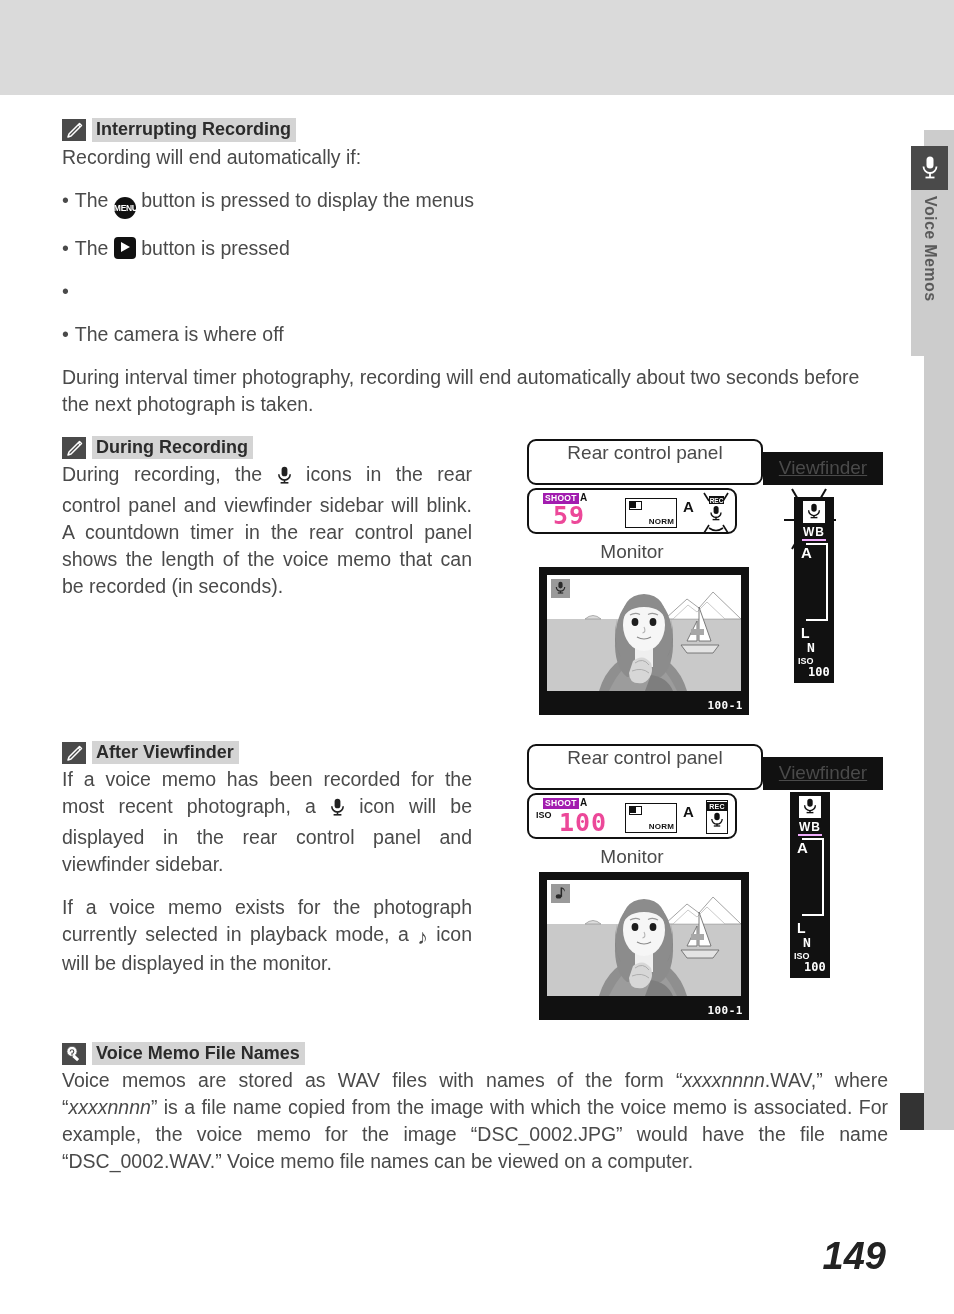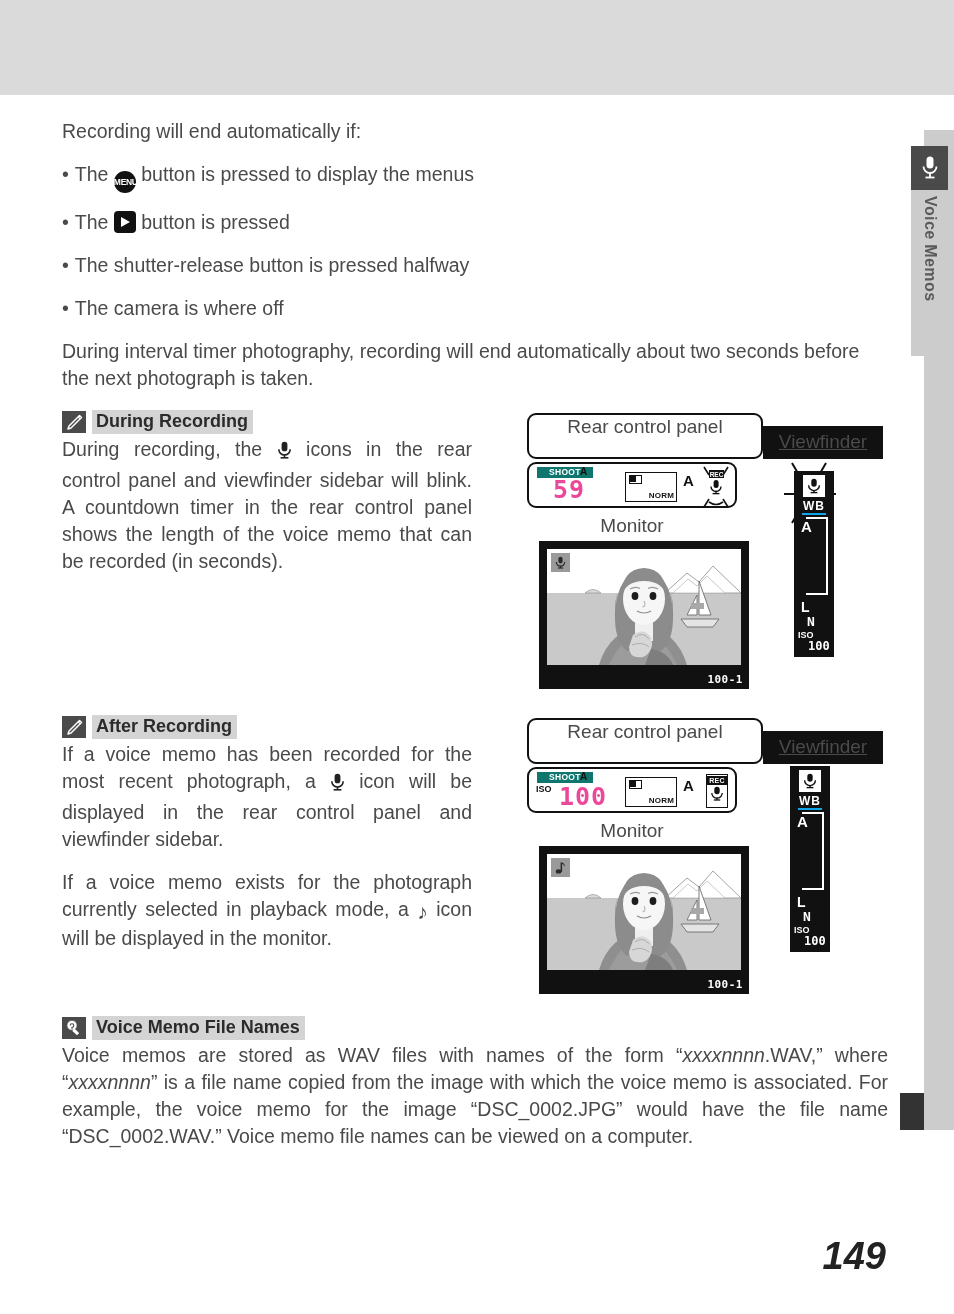--- a/index.html
+++ b/index.html
@@ -95,23 +95,23 @@
   .fig-lab.rcp { width:236px; text-align:center; }
   .fig-lab.vf  { width:120px; text-align:center;text-decoration:underline; }
   .fig-lab.mon { width:236px; text-align:center; font-size:19px; }
 
   
   .rcp {
     width:210px; height:46px; border:2.5px solid #111; border-radius:9px;
     position:relative; background:#fff; margin:3px 0 0 13px;
   }
   .rcp .shoot {
-    position:absolute; left:8px; top:3px;
-    background:#0f766e; color:#fff; font-size:8.5px; font-weight:bold;
-    padding:0 12px; letter-spacing:0.3px; line-height:11px;
+    position:absolute; left:14px; top:3px;
+    background:#a21caf; color:#fff; font-size:8.5px; font-weight:bold;
+    padding:0 2px; letter-spacing:0.3px; line-height:11px;
   }
   .rcp .aflag {
     position:absolute; left:51px; top:2px; font-size:10px; font-weight:bold;
     color:#111; line-height:11px;
   }
   .rcp .isolab {
     position:absolute; left:7px; top:15px; font-size:9px; font-weight:bold;
     color:#111; line-height:10px;
   }
   .rcp .bignum {
@@ -157,21 +157,21 @@
     width:40px; background:#111; position:relative;
     display:flex; flex-direction:column; align-items:center;
     padding:4px 0 5px 0;
   }
   .vf .micbox {
     width:22px; height:22px; background:#fff;
     display:flex; align-items:center; justify-content:center; margin-bottom:2px;
   }
   .vf .wb {
     color:#fff; font-size:12px; font-weight:bold; letter-spacing:1px;
-    line-height:14px; border-bottom:2px solid #0ea5e9; padding:0 1px;
+    line-height:14px; border-bottom:2px solid #f0abfc; padding:0 1px;
   }
   .vf .amode {
     color:#fff; font-size:15px; font-weight:bold; align-self:flex-start;
     margin-left:7px; margin-top:3px;
   }
   .vf .spacer { flex:1 1 auto; min-height:60px; }
   .vf .ln { align-self:flex-start; margin-left:7px; }
   .vf .ln .l { color:#fff; font-size:14px; font-weight:bold; line-height:15px;}
   .vf .ln .n {
     color:#fff; font-size:13px; font-weight:bold; line-height:14px;
@@ -232,33 +232,41 @@
     </svg>
   </div>
   <div class="thumb-label">Voice Memos</div>
 </div>
 
 <div class="pageno">149</div>
 
 <div class="page">
 
   <div>
+    <div class="sec-head">
+      <span class="sec-icon">
+        <svg width="17" height="16" viewBox="0 0 17 16" aria-hidden="true">
+          <path d="M13.5 1.5 L15.5 3.5 L5 14 L2 15 L3 12 Z" fill="none" stroke="#ffffff" stroke-width="1.5" stroke-linejoin="round"></path>
+          <line x1="12.2" y1="2.8" x2="14.2" y2="4.8" stroke="#ffffff" stroke-width="1.2"></line>
+        </svg>
+      </span>
+      <span class="sec-title">Interrupting Recording</span>
+    </div>
     <div class="body-text">
       <p>Recording will end automatically if:</p>
       <p class="bullet">
         <span class="dot">•</span>
         <span><span>The </span><span class="btn-menu">MENU</span><span> button is pressed to display the menus</span></span>
       </p>
       <p class="bullet">
         <span class="dot">•</span>
         <span><span>The </span><span class="btn-play"></span><span> button is pressed</span></span>
       </p>
       <p class="bullet">
         <span class="dot">•</span>
-        <span>The shutter-release button is pressed halfway</span>
       </p>
       <p class="bullet">
         <span class="dot">•</span>
         <span>The camera is where off</span>
       </p>
       <p>During interval timer photography, recording will end automatically about two seconds before the next photograph is taken.</p>
     </div>
   </div>
 
   <div class="cols" style="margin-top:18px;">
@@ -423,21 +431,21 @@
 
   <div class="cols" style="margin-top:26px;">
     <div class="col-text">
       <div class="sec-head">
         <span class="sec-icon">
           <svg width="17" height="16" viewBox="0 0 17 16" aria-hidden="true">
             <path d="M13.5 1.5 L15.5 3.5 L5 14 L2 15 L3 12 Z" fill="none" stroke="#ffffff" stroke-width="1.5" stroke-linejoin="round"></path>
             <line x1="12.2" y1="2.8" x2="14.2" y2="4.8" stroke="#ffffff" stroke-width="1.2"></line>
           </svg>
         </span>
-        <span class="sec-title">After Recording</span>
+        <span class="sec-title">After Viewfinder</span>
       </div>
       <div class="body-text just">
         <p><span>If a voice memo has been recorded for the most recent photograph, a </span><span class="mic-inline"><svg width="15" height="19" viewBox="0 0 15 19">
                 <rect x="4.6" y="0.8" width="5.8" height="9.5" rx="2.9" fill="#222"></rect>
                 <path d="M1.8 8.3 a5.7 5.7 0 0 0 11.4 0" fill="none" stroke="#222" stroke-width="1.6"></path>
                 <line x1="7.5" y1="13.6" x2="7.5" y2="16.8" stroke="#222" stroke-width="1.6"></line>
                 <line x1="3.6" y1="16.8" x2="11.4" y2="16.8" stroke="#222" stroke-width="1.6"></line>
               </svg></span><span> icon will be displayed in the rear control panel and viewfinder sidebar.</span></p>
         <p><span>If a voice memo exists for the photograph currently selected in playback mode, a </span><span class="note-inline">♪</span><span> icon will be displayed in the monitor.</span></p>
       </div>

